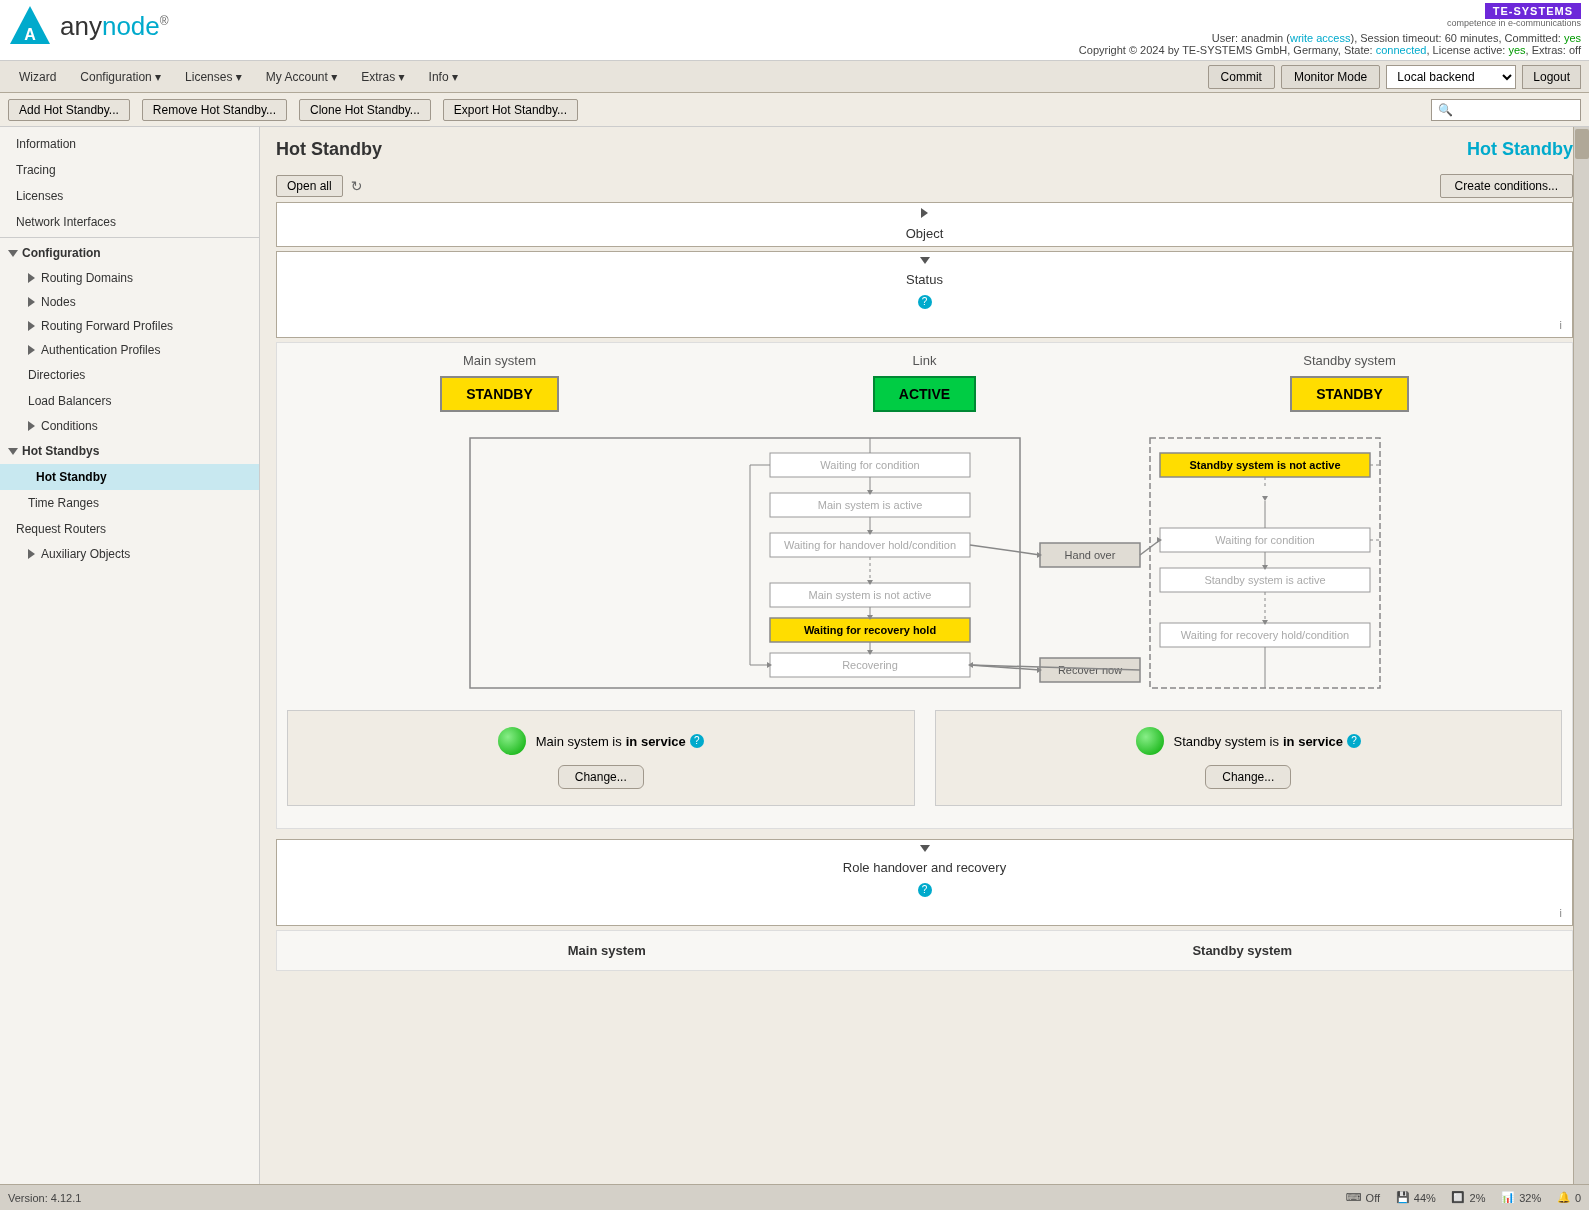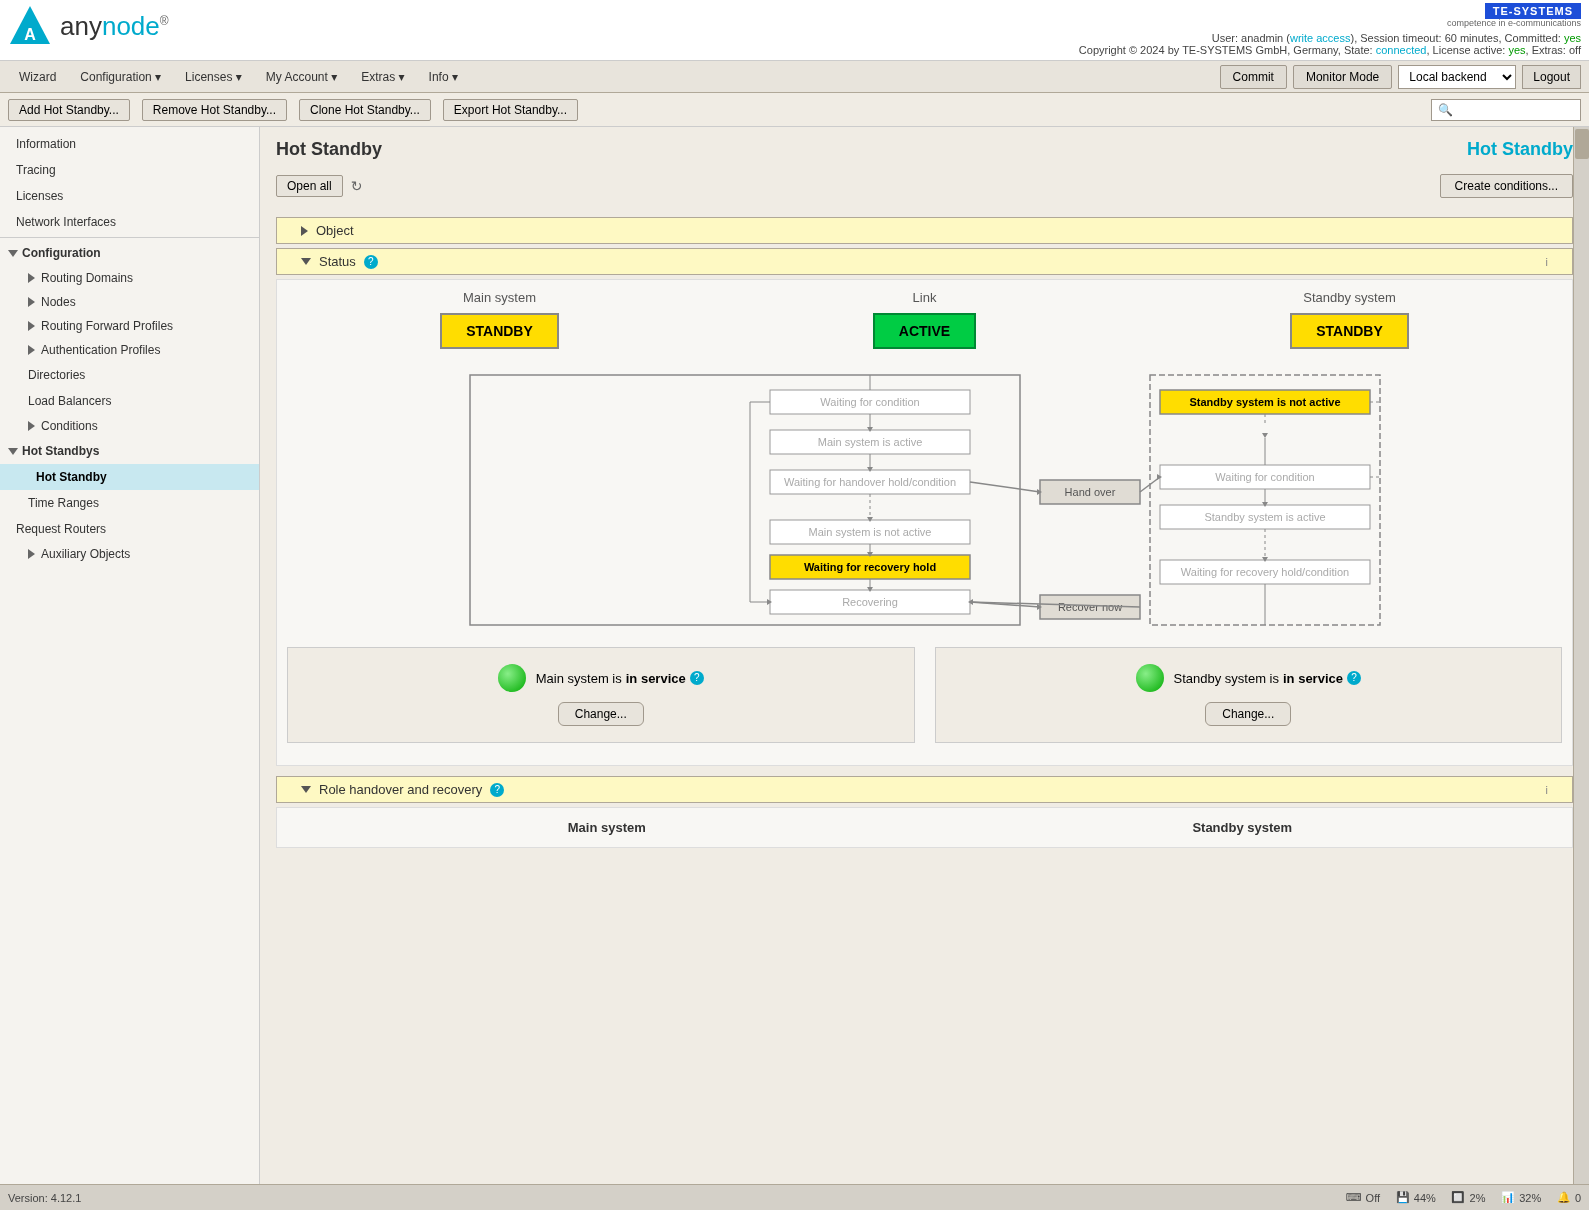--- a/index.html
+++ b/index.html
@@ -8,21 +8,21 @@
     
     .top-header { background: #fff; padding: 4px 8px; display: flex; justify-content: space-between; align-items: flex-start; border-bottom: 1px solid #ccc; }
     .logo-area { display: flex; align-items: center; gap: 8px; }
 
     
     .nav-bar { background: #e8e4dc; border-bottom: 1px solid #b0a898; padding: 0 8px; display: flex; align-items: center; justify-content: space-between; height: 32px; }
     .nav-left { display: flex; align-items: center; gap: 2px; }
     .nav-item { padding: 6px 10px; cursor: pointer; font-size: 12px; color: #333; border: 1px solid transparent; background: transparent; display: flex; align-items: center; gap: 3px; }
     .nav-right { display: flex; align-items: center; gap: 6px; }
     .nav-btn { padding: 4px 12px; background: #e0dcd4; border: 1px solid #a0988c; cursor: pointer; font-size: 12px; border-radius: 2px; }
-    .nav-select { padding: 3px 6px; border: 1px solid #a0988c; background: #fff; font-size: 12px; width: 118px; }
+    .nav-select { padding: 3px 6px; border: 1px solid #a0988c; background: #fff; font-size: 12px; width: 130px; }
     .nav-logout { padding: 4px 10px; background: #e0dcd4; border: 1px solid #a0988c; cursor: pointer; font-size: 12px; }
 
     
     .toolbar { background: #f0ece4; border-bottom: 1px solid #ccc; padding: 4px 8px; display: flex; align-items: center; gap: 12px; height: 34px; }
     .toolbar-btn { padding: 3px 10px; background: #e8e4dc; border: 1px solid #a0988c; cursor: pointer; font-size: 12px; border-radius: 2px; }
     .toolbar-search { margin-left: auto; padding: 3px 6px; border: 1px solid #a0988c; background: #fff; font-size: 12px; width: 150px; }
 
     
     .main-layout { display: flex; height: calc(1210px - 130px); }
 
@@ -39,28 +39,28 @@
     
     .content { flex: 1; background: #f0ece4; overflow: auto; position: relative; }
     .content-inner { padding: 12px 16px; }
 
     
     .hs-title-bar { display: flex; justify-content: space-between; align-items: center; margin-bottom: 10px; }
     .hs-title { font-size: 18px; font-weight: bold; color: #333; }
     .hs-title-right { font-size: 18px; font-weight: bold; color: #00aacc; }
 
     
-    .section-header { background: #fef9c3; border: 1px solid #b0a898; padding: 5px 24px; display: flex; align-items: center; gap: 8px; margin-bottom: 4px; cursor: pointer; }
+    .section-header { background: #ffffff; border: 1px solid #b0a898; padding: 5px 10px; display: flex; align-items: center; gap: 8px; margin-bottom: 4px; cursor: pointer; flex-direction: column; }
     .section-label { font-size: 13px; font-weight: normal; color: #333; }
     .section-arrow-right { display: inline-block; width: 0; height: 0; border-top: 5px solid transparent; border-bottom: 5px solid transparent; border-left: 7px solid #555; }
     .section-arrow-down { display: inline-block; width: 0; height: 0; border-left: 5px solid transparent; border-right: 5px solid transparent; border-top: 7px solid #555; }
     .section-info { margin-left: auto; font-size: 11px; color: #888; }
 
     
-    .open-all-row { display: flex; align-items: center; gap: 8px; margin-bottom: 15px; padding: 4px 0; justify-content: space-between; }
+    .open-all-row { display: flex; align-items: center; gap: 8px; margin-bottom: 0; padding: 4px 0; justify-content: space-between; }
     .open-all-btn { padding: 3px 10px; background: #e8e4dc; border: 1px solid #a0988c; cursor: pointer; font-size: 12px; border-radius: 2px; }
     .refresh-icon { color: #666; cursor: pointer; font-size: 14px; }
     .create-conditions-btn { margin-left: auto; padding: 4px 14px; background: #e8e4dc; border: 1px solid #a0988c; cursor: pointer; font-size: 12px; border-radius: 2px; }
 
     
     .status-section { padding: 10px; background: #f8f7f4; border: 1px solid #ddd; margin-bottom: 10px; }
     .status-columns { display: flex; justify-content: space-between; align-items: flex-start; margin-bottom: 16px; }
     .status-col { text-align: center; flex: 1; }
     .status-col-label { font-size: 13px; color: #555; margin-bottom: 8px; font-weight: normal; }
 
@@ -91,21 +91,21 @@
     <svg width="44" height="44" viewBox="0 0 44 44">
       <polygon points="22,2 42,40 2,40" fill="#00aacc"></polygon>
       <text x="22" y="36" text-anchor="middle" fill="white" font-size="16" font-weight="bold">A</text>
     </svg>
     <span style="font-size:26px; font-weight:300; color:#333;">
       any<span style="color:#00aacc;">node</span><sup style="font-size:12px; color:#666;">®</sup>
     </span>
   </div>
   <div style="text-align:right;">
     <div style="margin-bottom:4px;">
-      <span style="background:#1d4ed8; color:#fff; padding:2px 8px; font-size:11px; font-weight:bold; letter-spacing:1px;">TE-SYSTEMS</span>
+      <span style="background:#6d28d9; color:#fff; padding:2px 8px; font-size:11px; font-weight:bold; letter-spacing:1px;">TE-SYSTEMS</span>
       <div style="font-size:9px; color:#666; text-align:right;">competence in e-communications</div>
     </div>
     <div style="font-size:11px; color:#444;">
       <span>User: anadmin</span> (<span style="color:#00aacc;">write access</span>), <span>Session timeout: 60 minutes, Committed:</span> <span style="color:#009900;">yes</span>
     </div>
     <div style="font-size:11px; color:#444;">
       <span>Copyright © 2024 by TE-SYSTEMS GmbH, Germany, State:</span> <span style="color:#00aacc;">connected</span>, <span>License active:</span> <span style="color:#009900;">yes</span>, <span>Extras: off</span>
     </div>
   </div>
 </div>

